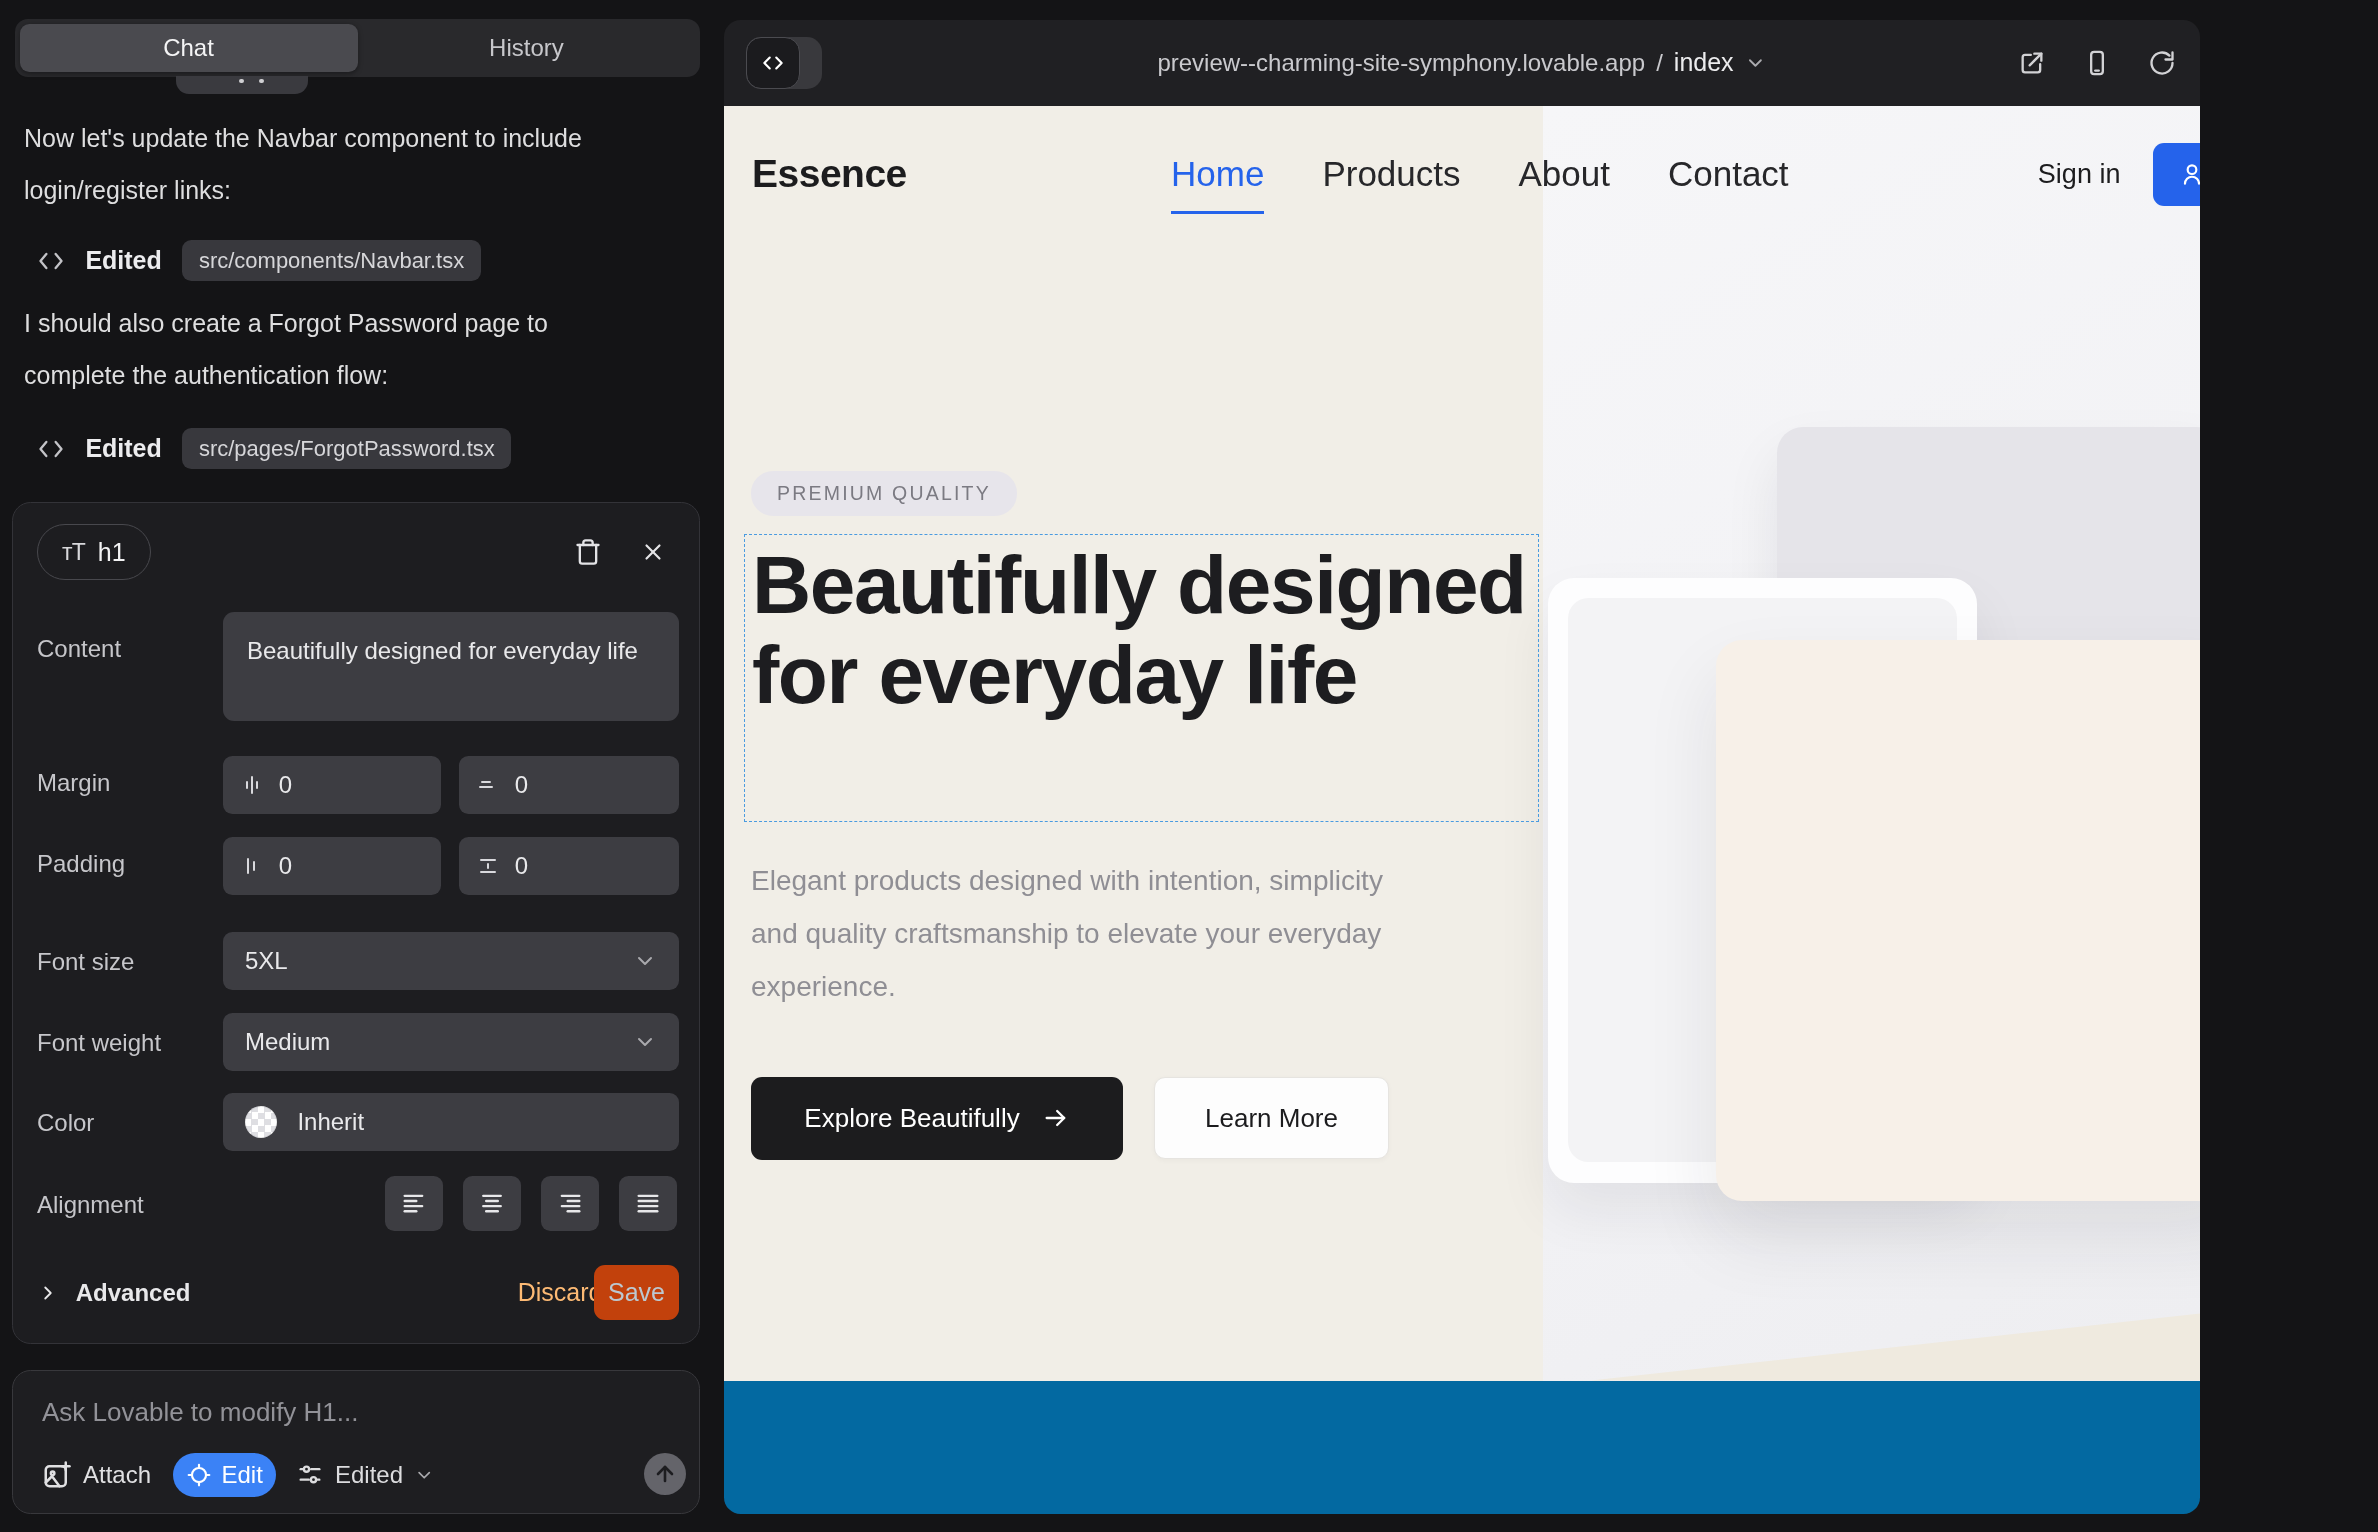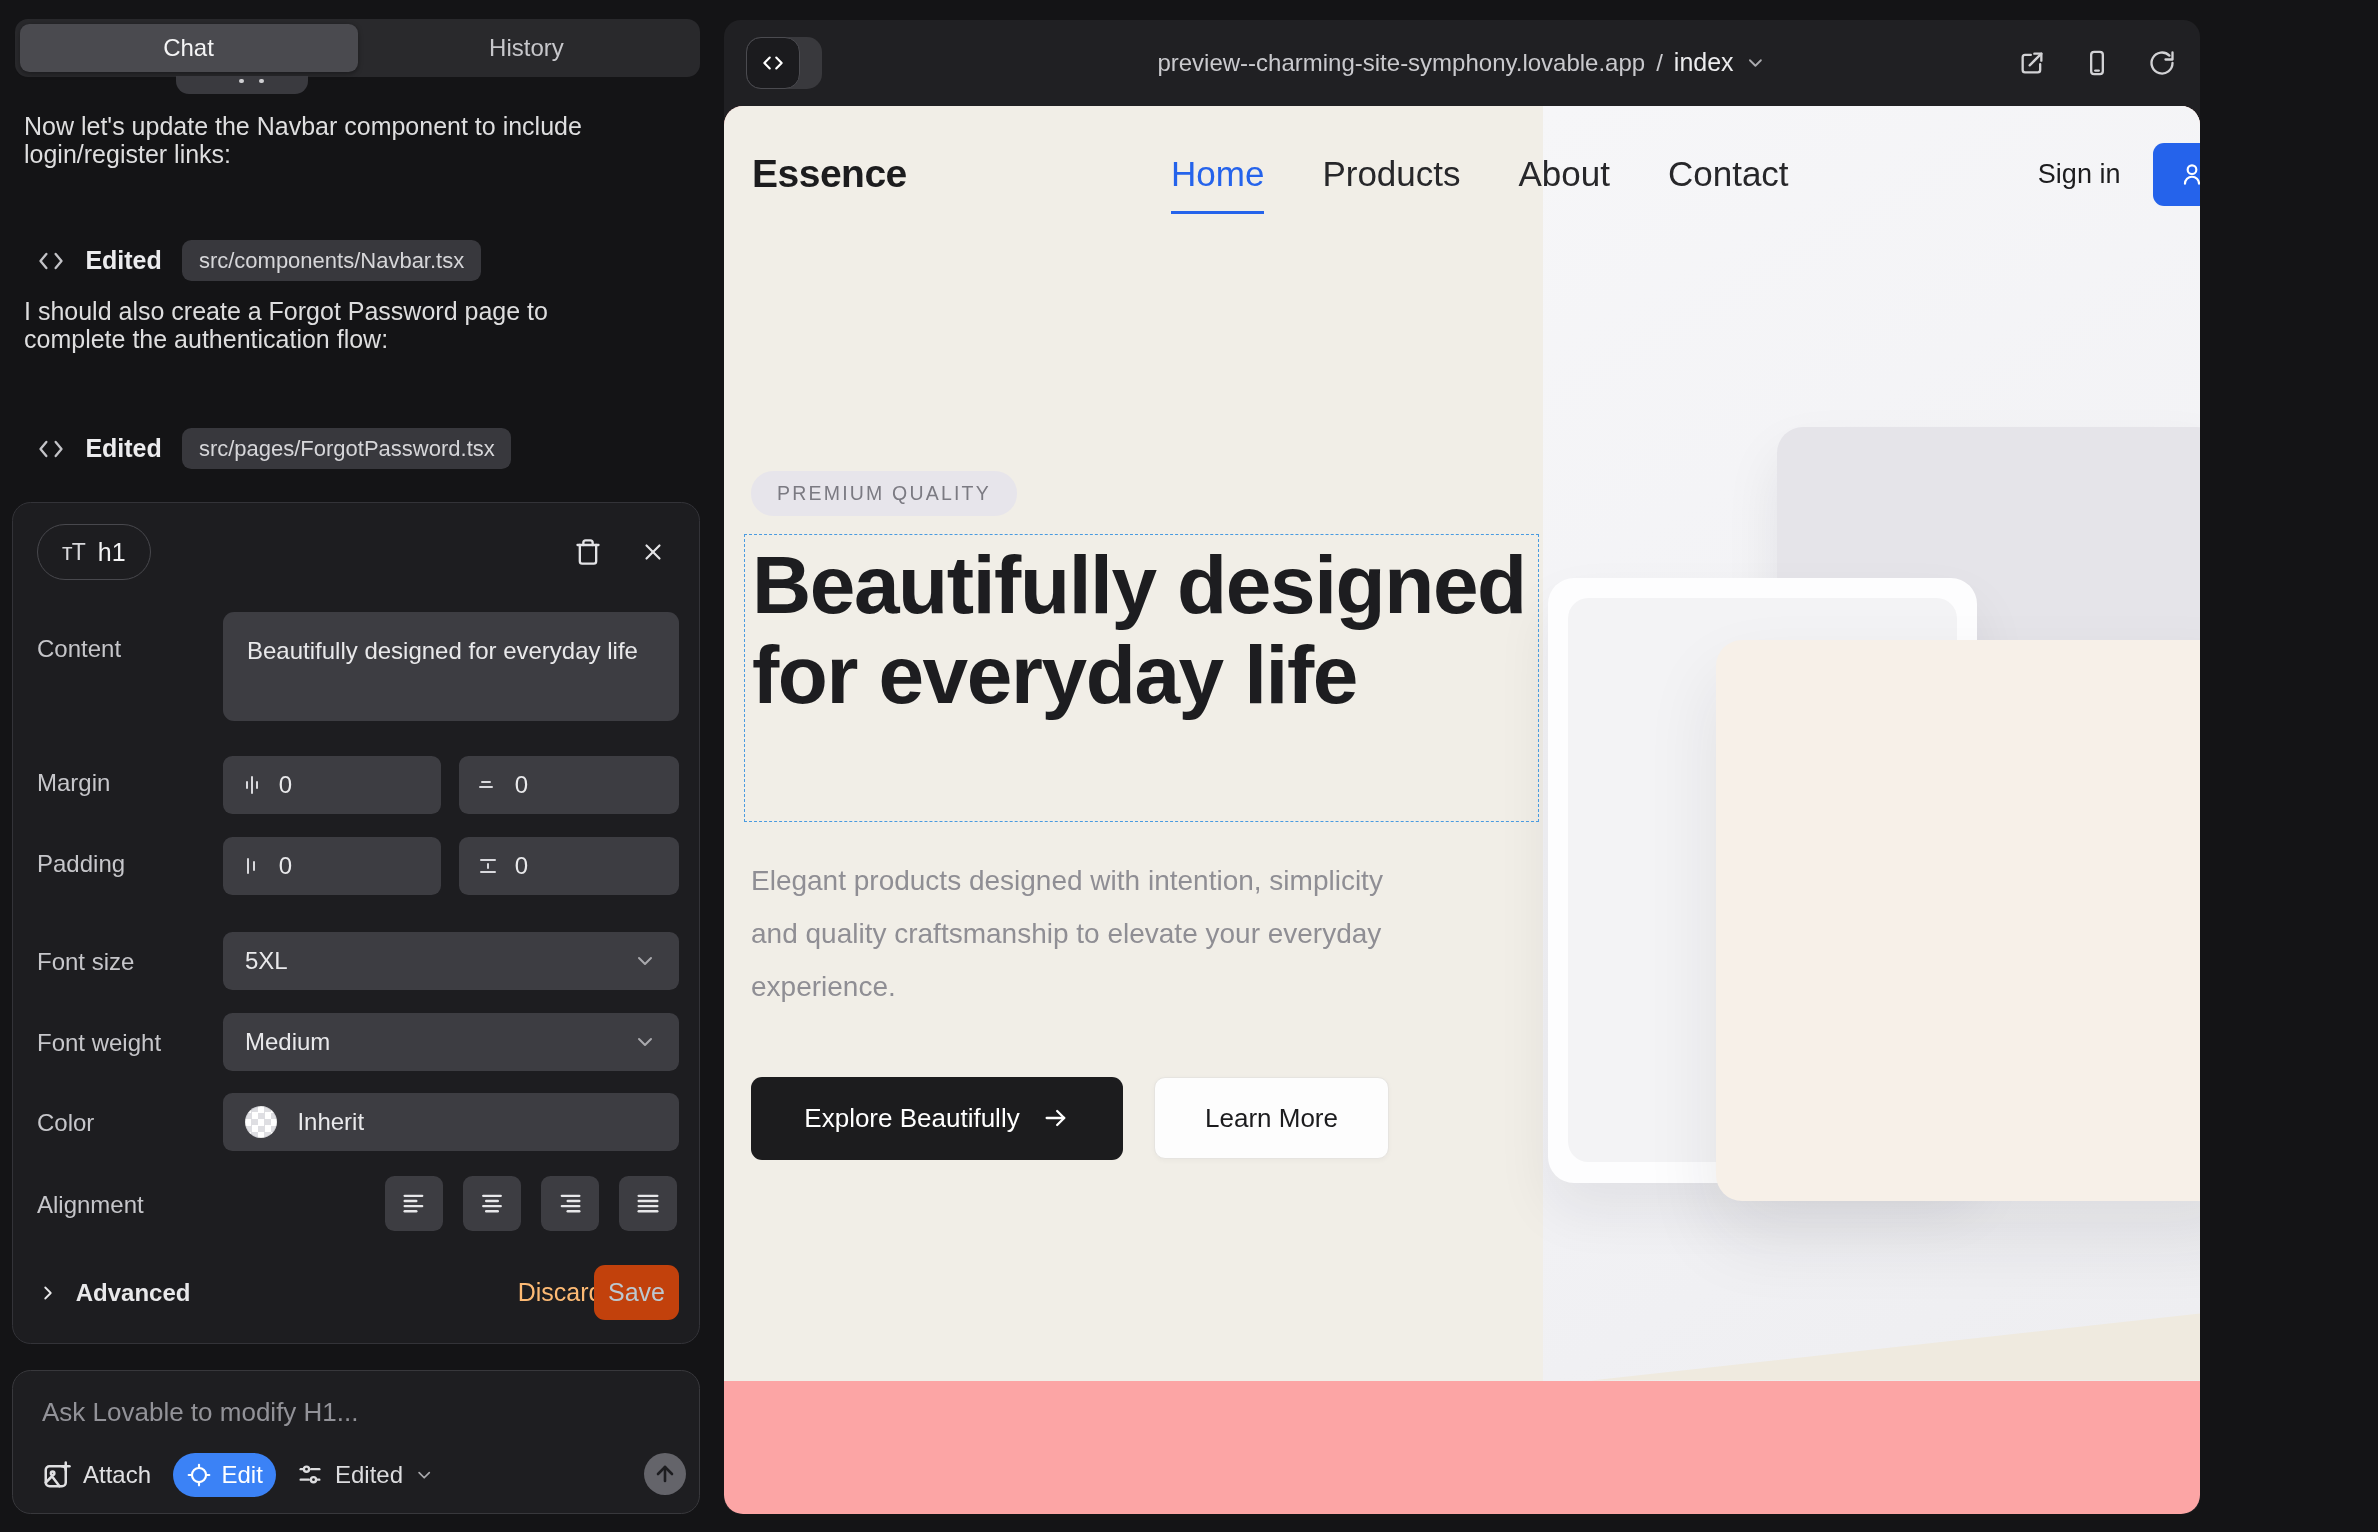--- a/index.html
+++ b/index.html
@@ -17,21 +17,21 @@
   .tabbar { left:15px; top:18.6px; width:685px; height:58px; background:#29292c; border-radius:13px;
             display:flex; align-items:center; padding:4.6px; }
   .tab { flex:1; height:48px; border-radius:9.3px; display:flex; align-items:center; justify-content:center;
          font-size:24px; color:#c7c7cb; }
   .tab.active { background:#4a4a4f; color:#f4f4f5; box-shadow:0 1.9px 5.6px rgba(0,0,0,.35); }
 
   .clipped-chip { left:176px; top:76px; width:132px; height:17.6px; background:#3a3a3f;
                   border-radius:0 0 13px 13px; }
   .clipped-chip .dot { position:absolute; top:2.8px; width:4.6px; height:4.6px; border-radius:50%; background:#cfcfd3; }
 
-  .msg { left:24px; width:594px; font-size:25px; line-height:28px; color:#dededf; }
+  .msg { left:24px; width:594px; font-size:25px; line-height:52px; color:#dededf; }
   .msg1 { top:112px; } .msg2 { top:297px; }
 
   .edited-row { left:37px; display:flex; align-items:center; gap:20.4px; height:43px; }
   .edited-row1 { top:239px; } .edited-row2 { top:427px; }
   .code-glyph { color:#c3c3c7; }
   .edited-label { font-size:25px; font-weight:700; color:#ececee; }
   .file-chip { background:#38383d; border-radius:9.3px; padding:7.4px 16.7px; font-size:22px; color:#d6d6d9; }
 
   
   .editor { left:12px; top:502px; width:688px; height:842px; background:#1d1d20;
@@ -82,21 +82,21 @@
   .toggle { left:22px; top:17.6px; width:76px; height:52px; background:#39393d; border-radius:15px; }
   .toggle .seg { position:absolute; left:0; top:0; width:54px; height:52px; background:#1b1b1e;
                  border:0.9px solid #4b4b50; border-radius:15px; display:flex; align-items:center; justify-content:center; color:#fff; }
   .urlbar { left:50%; top:0; height:86px; transform:translateX(-50%); display:flex; align-items:center; gap:11px; }
   .url-domain { font-size:24px; color:#c9c9cd; }
   .url-sep { font-size:24px; color:#c9c9cd; }
   .url-page { font-size:25px; color:#ececee; }
   .chrome-acts { right:24px; top:0; height:86px; display:flex; align-items:center; gap:37px; color:#d2d2d5; }
   .chrome-acts > div { cursor:pointer; }
 
-  .site { position:absolute; left:0; top:86px; right:0; bottom:0; background:#fca5a5; overflow:hidden;border-radius:19px; }
+  .site { position:absolute; left:0; top:86px; right:0; bottom:0; background:#0369a1; overflow:hidden; }
   .hero { position:absolute; left:0; top:0; width:1640px; height:1275px; background:#f1eee7; overflow:hidden; }
   .hero-right { position:absolute; left:819px; top:0; width:821px; height:1275px;
                 background:linear-gradient(150deg,#f6f6f8 0%,#f2f2f5 55%,#ededf0 100%); }
   .wedge { position:absolute; left:48px; bottom:0; width:773px; height:85px; background:#efeadf;
            clip-path:polygon(0 100%,100% 0,100% 100%); }
   .card { position:absolute; border-radius:26px; }
   .card-gray { left:1053px; top:321px; width:445px; height:547px; background:#e5e4e9;
                box-shadow:0 28px 56px rgba(30,30,40,.08); }
   .card-white { left:824px; top:472px; width:429px; height:605px; background:#fdfdfe;
                 box-shadow:0 28px 56px rgba(30,30,40,.07); }

